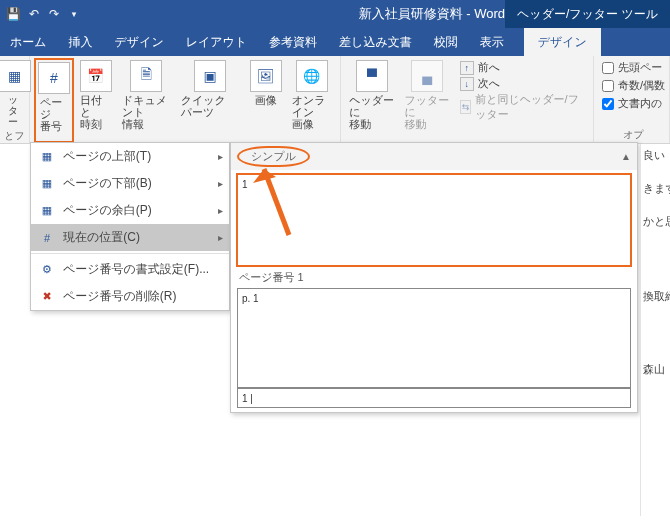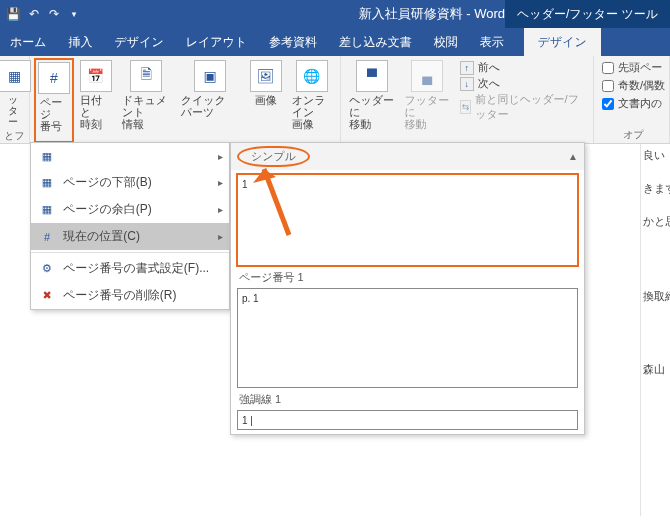--- a/index.html
+++ b/index.html
@@ -24,21 +24,21 @@
   .opt input { width: 12px; height: 12px; }
   .nav-col { display: flex; flex-direction: column; gap: 1px; padding: 2px 4px; font-size: 11px; color: #444; }
   .nav-item { display: flex; align-items: center; gap: 4px; }
   .nav-ico { width: 14px; height: 14px; background: #f0f0f0; border: 1px solid #bbb; font-size: 9px; display: flex; align-items: center; justify-content: center; color: #2b579a; }
   .dropdown { position: absolute; left: 30px; top: 142px; width: 200px; background: #fff; border: 1px solid #c6c6c6; box-shadow: 2px 2px 5px rgba(0,0,0,.2); font-size: 12px; }
   .dd-item { display: flex; align-items: center; gap: 8px; padding: 5px 8px; color: #444; position: relative; }
   .dd-item.hov { background: #c8c8c8; }
   .dd-ico { width: 16px; height: 16px; display: flex; align-items: center; justify-content: center; font-size: 11px; color: #2b579a; }
   .dd-arrow { position: absolute; right: 6px; font-size: 10px; color: #666; }
   .dd-sep { height: 1px; background: #e0e0e0; margin: 2px 0; }
-  .gallery { position: absolute; left: 230px; top: 142px; width: 355px; background: #fff; border: 1px solid #c6c6c6; box-shadow: 2px 2px 5px rgba(0,0,0,.2); font-size: 12px; }
+  .gallery { position: absolute; left: 230px; top: 142px; width: 408px; background: #fff; border: 1px solid #c6c6c6; box-shadow: 2px 2px 5px rgba(0,0,0,.2); font-size: 12px; }
   .gal-head { display: flex; align-items: center; justify-content: space-between; padding: 3px 6px; background: #f3f3f3; }
   .gal-cat { display: inline-block; border: 2px solid #ec6a1f; border-radius: 50%/60%; padding: 1px 12px; font-size: 11px; color: #666; }
   .gal-close { color: #666; font-size: 10px; }
   .gal-body { padding: 4px 6px; }
   .gal-label { font-size: 11px; color: #555; margin: 4px 2px 3px; }
   .gal-prev { border: 1px solid #888; background: #fff; height: 92px; position: relative; padding: 4px; font-size: 10px; color: #333; }
   .gal-prev.tall { height: 100px; }
   .gal-prev.hl { outline: 2px solid #ec6a1f; outline-offset: -1px; }
   .gal-xp { font-size: 11px; color: #777; margin: 4px 2px; font-weight: bold; }
   .doc-edge { position: absolute; right: 0; top: 144px; width: 30px; bottom: 8px; background: #fff; border-left: 1px solid #e3e3e3; font-size: 11px; color: #444; padding: 4px 2px; overflow: hidden; }
@@ -159,20 +159,21 @@
         <span>文書内の</span>
       </label>
     <div style="flex:1"></div>
     <div class="grp-lbl">オプ</div>
   </div>
 </div>
 
 <div class="dropdown">
   <div class="dd-item">
     <span class="dd-ico">▦</span>
+    <span>ページの上部(T)</span>
     <span class="dd-arrow">▸</span>
   </div>
   <div class="dd-item">
     <span class="dd-ico">▦</span>
     <span>ページの下部(B)</span>
     <span class="dd-arrow">▸</span>
   </div>
   <div class="dd-item">
     <span class="dd-ico">▦</span>
     <span>ページの余白(P)</span>
@@ -204,21 +205,20 @@
       <span>1</span>
     </div>
     <svg class="arrow-anno" style="left:18px;top:12px" width="60" height="90" viewBox="0 0 60 90">
       <line x1="40" y1="80" x2="15" y2="14" stroke="#ec6a1f" stroke-width="5"></line>
       <polygon points="15,14 4,28 27,22" fill="#ec6a1f"></polygon>
     </svg>
     <div class="gal-label">ページ番号 1</div>
     <div class="gal-prev tall">
       <span>p. 1</span>
     </div>
-    <div class="gal-label">強調線 1</div>
     <div class="gal-prev" style="height:20px">
       <span>1 |</span>
     </div>
   </div>
 </div>
 
 <div class="doc-edge">
   <div>良い</div>
   <div>きます</div>
   <div>かと思</div>

